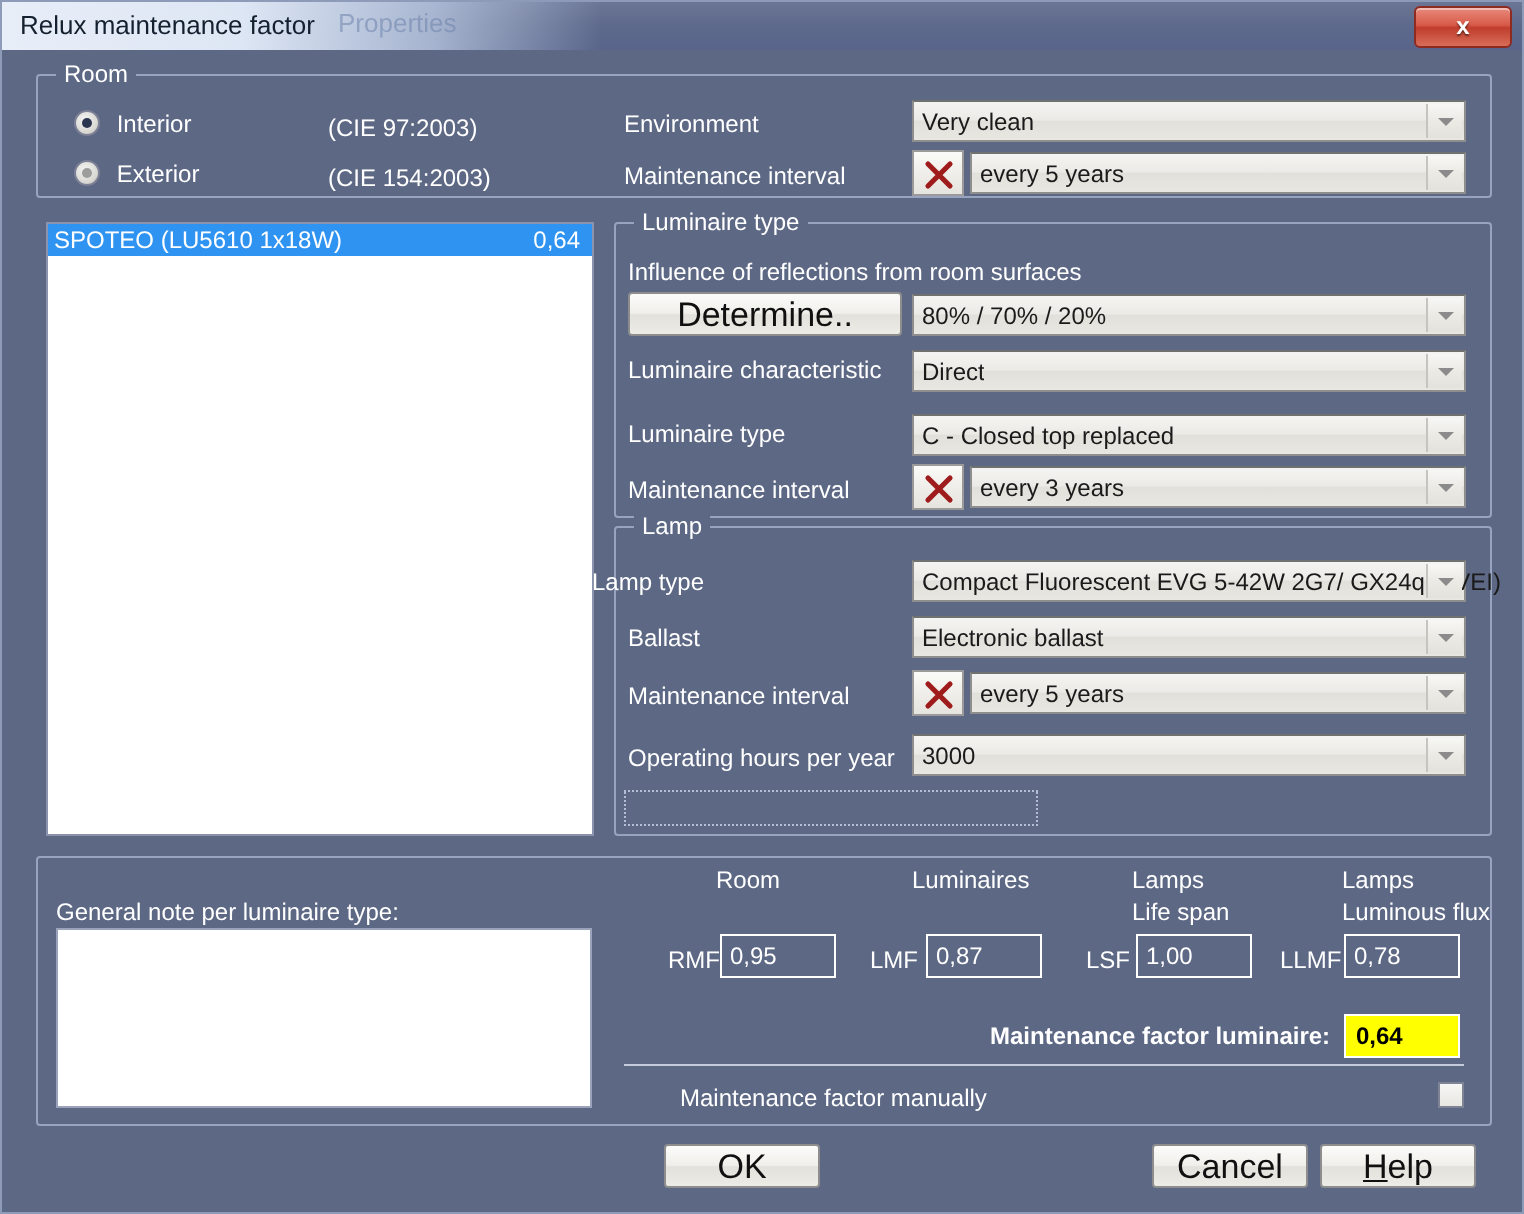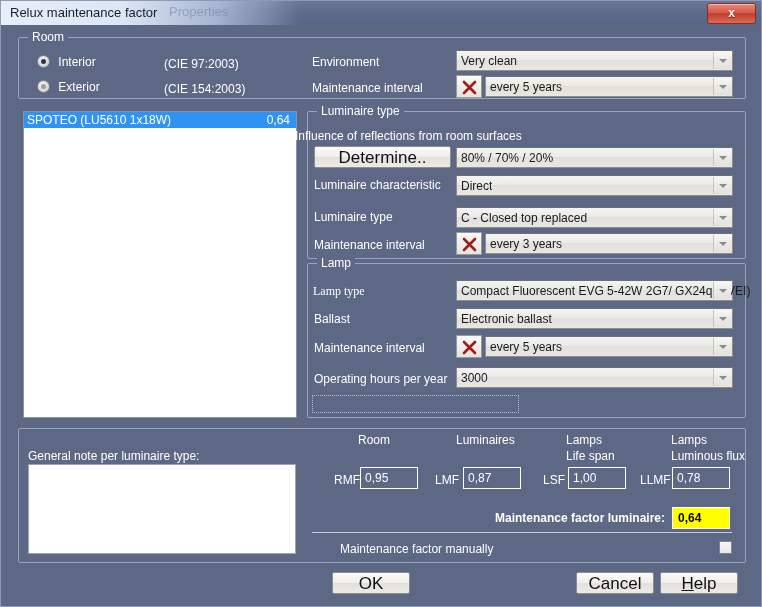--- a/index.html
+++ b/index.html
@@ -318,21 +318,21 @@
     <div class="list-item">
       <span class="nm">SPOTEO (LU5610 1x18W)</span>
       <span class="vl">0,64</span>
     </div>
   </div>
 
   <div class="group" style="left:306px; top:110px; width:439px; height:148px;">
     <div class="group-title">Luminaire type</div>
   </div>
 
-  <div class="lbl" style="left:294px; top:128px;">Influence of reflections from room surfaces</div>
+  <div class="lbl" style="left:313px; top:128px;">Influence of reflections from room surfaces</div>
 
   <div class="btn" style="left:313px; top:145px; width:137px; height:22px; line-height:21px;">Determine..</div>
 
   <div class="combo" style="left:455px; top:146px; width:277px;">
     <span class="val">80% / 70% / 20%</span>
     <span class="arrow"></span>
   </div>
 
   <div class="lbl" style="left:313px; top:177px;">Luminaire characteristic</div>
   <div class="combo" style="left:455px; top:174px; width:277px;">
@@ -354,21 +354,21 @@
   </div>
   <div class="combo" style="left:484px; top:232px; width:248px;">
     <span class="val">every 3 years</span>
     <span class="arrow"></span>
   </div>
 
   <div class="group" style="left:306px; top:262px; width:439px; height:155px;">
     <div class="group-title">Lamp</div>
   </div>
 
-  <div class="lbl" style="left:312px; top:283px;font-family:Liberation Serif, serif;">Lamp type</div>
+  <div class="lbl" style="left:295px; top:283px;">Lamp type</div>
   <div class="combo" style="left:455px; top:279px; width:277px;">
     <span class="val">Compact Fluorescent EVG 5-42W 2G7/ GX24q (ZVEI)</span>
     <span class="arrow"></span>
   </div>
 
   <div class="lbl" style="left:313px; top:311px;">Ballast</div>
   <div class="combo" style="left:455px; top:307px; width:277px;">
     <span class="val">Electronic ballast</span>
     <span class="arrow"></span>
   </div>

